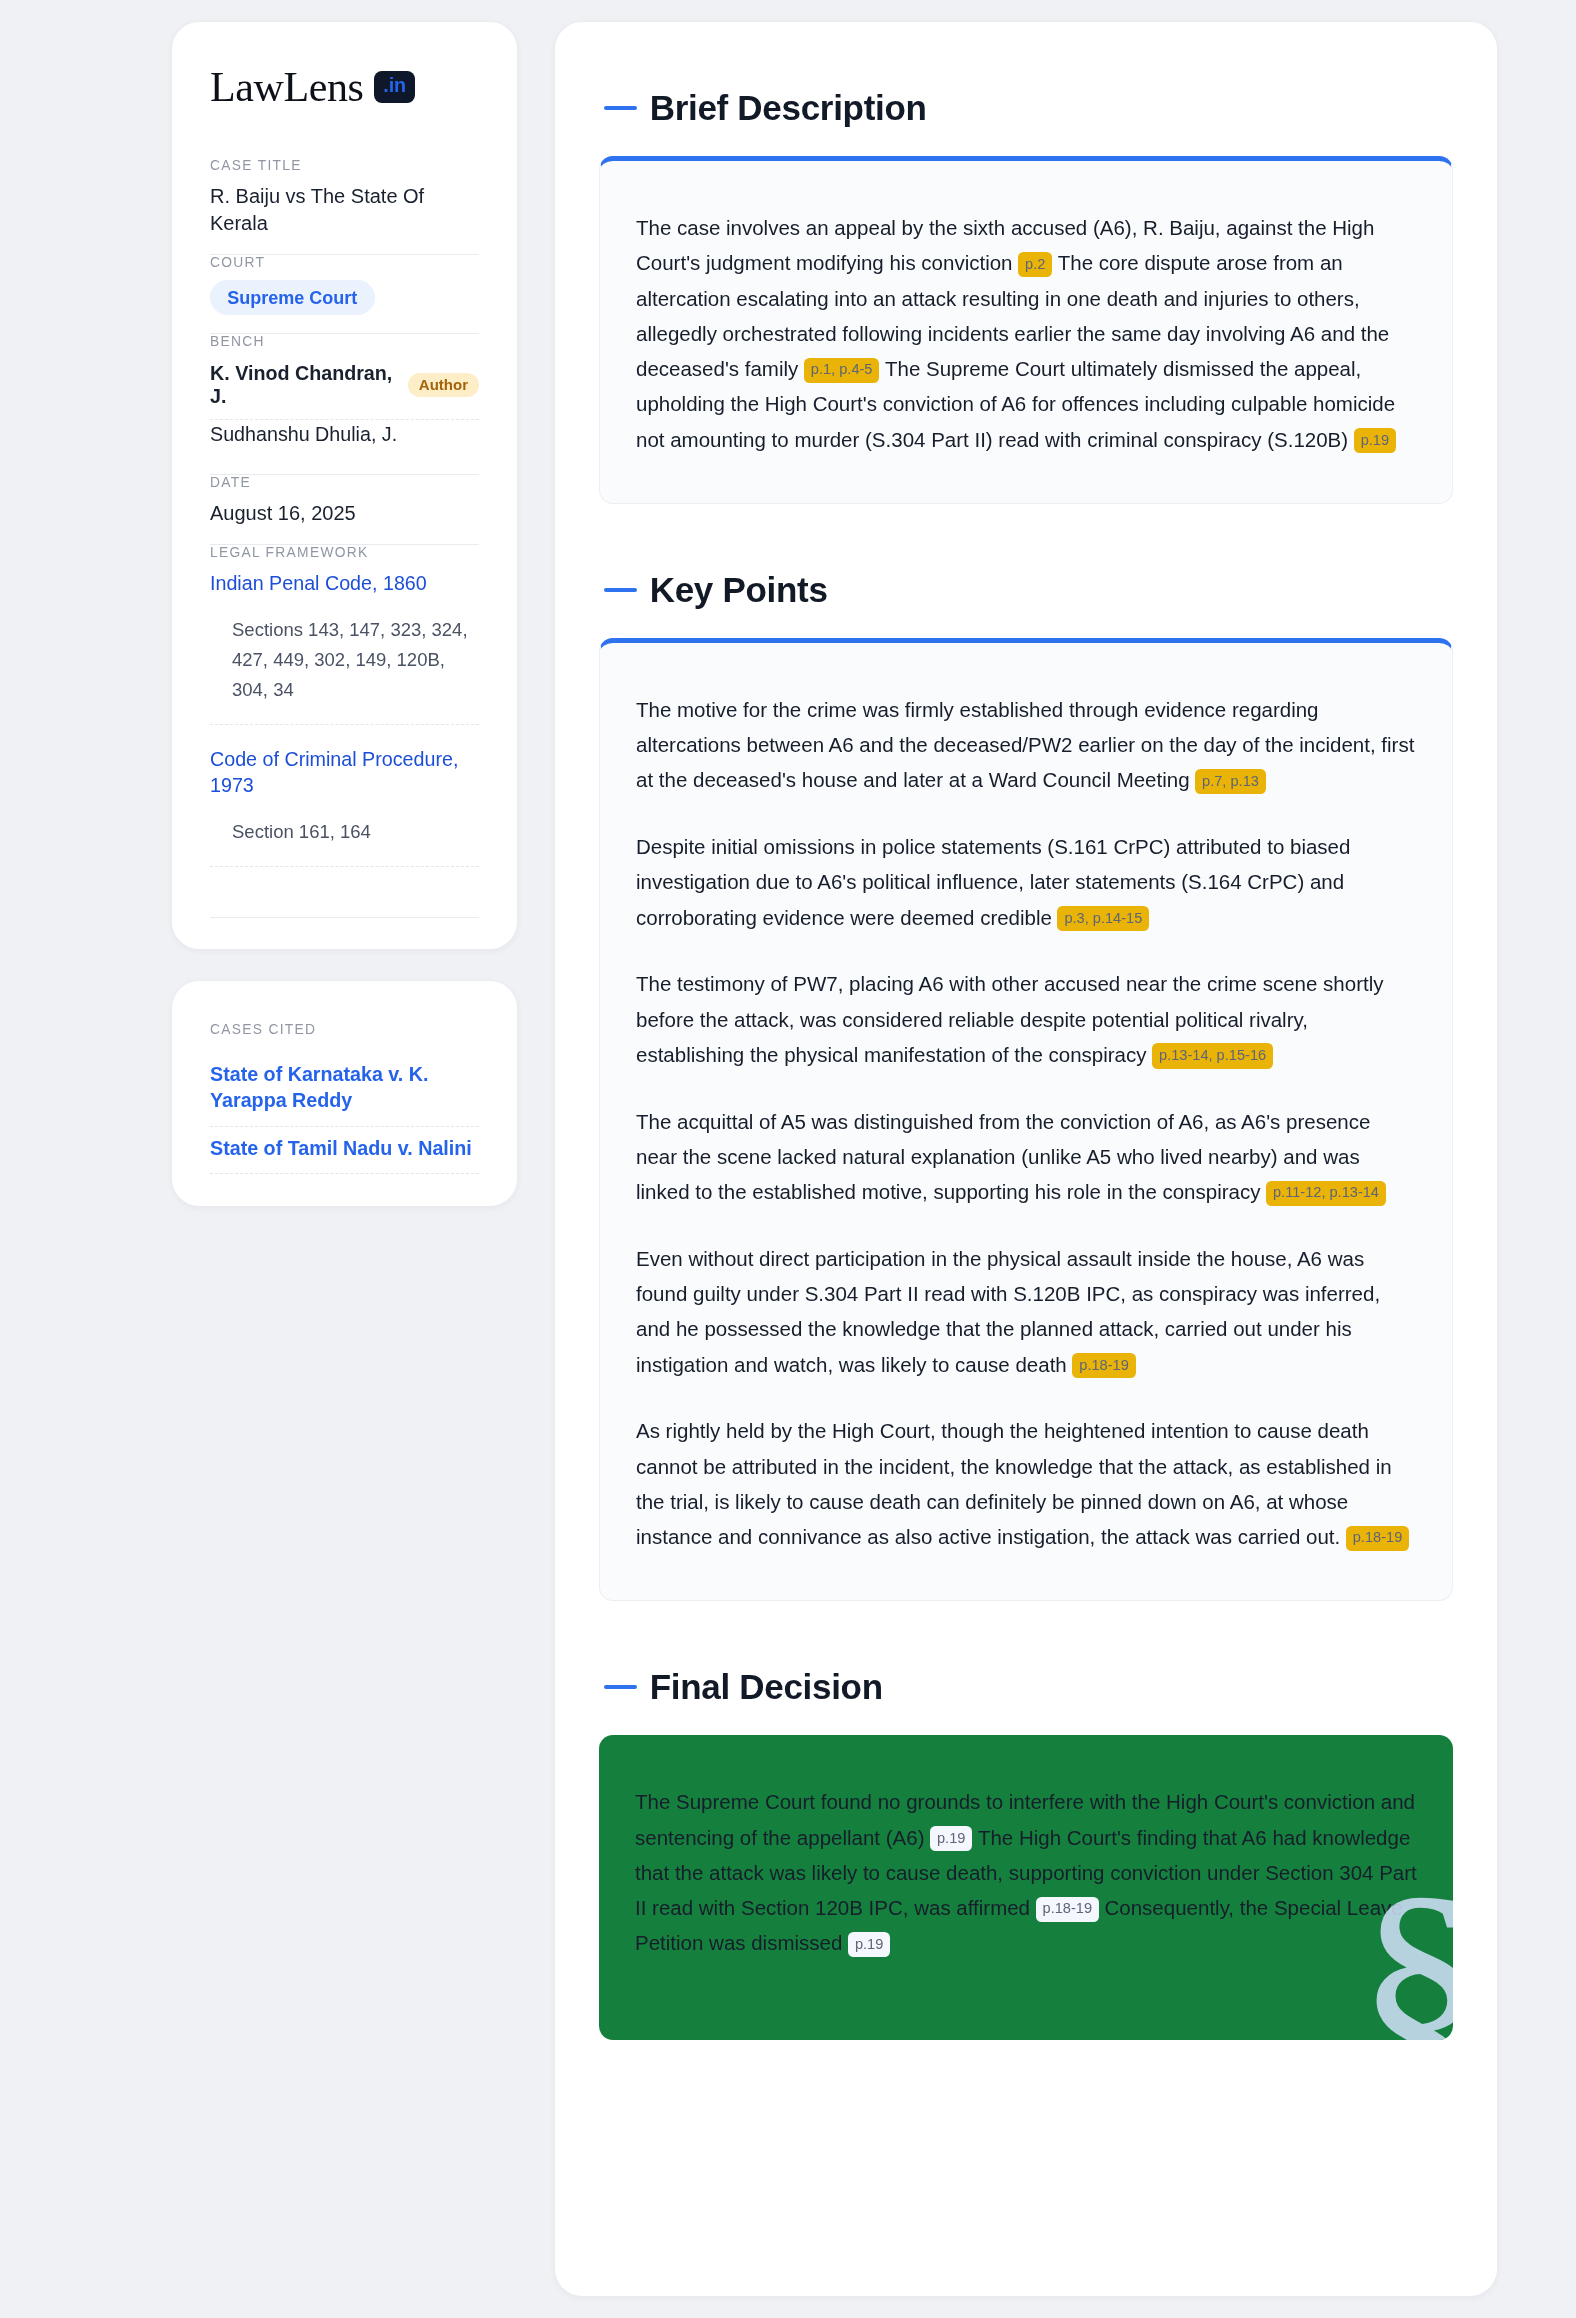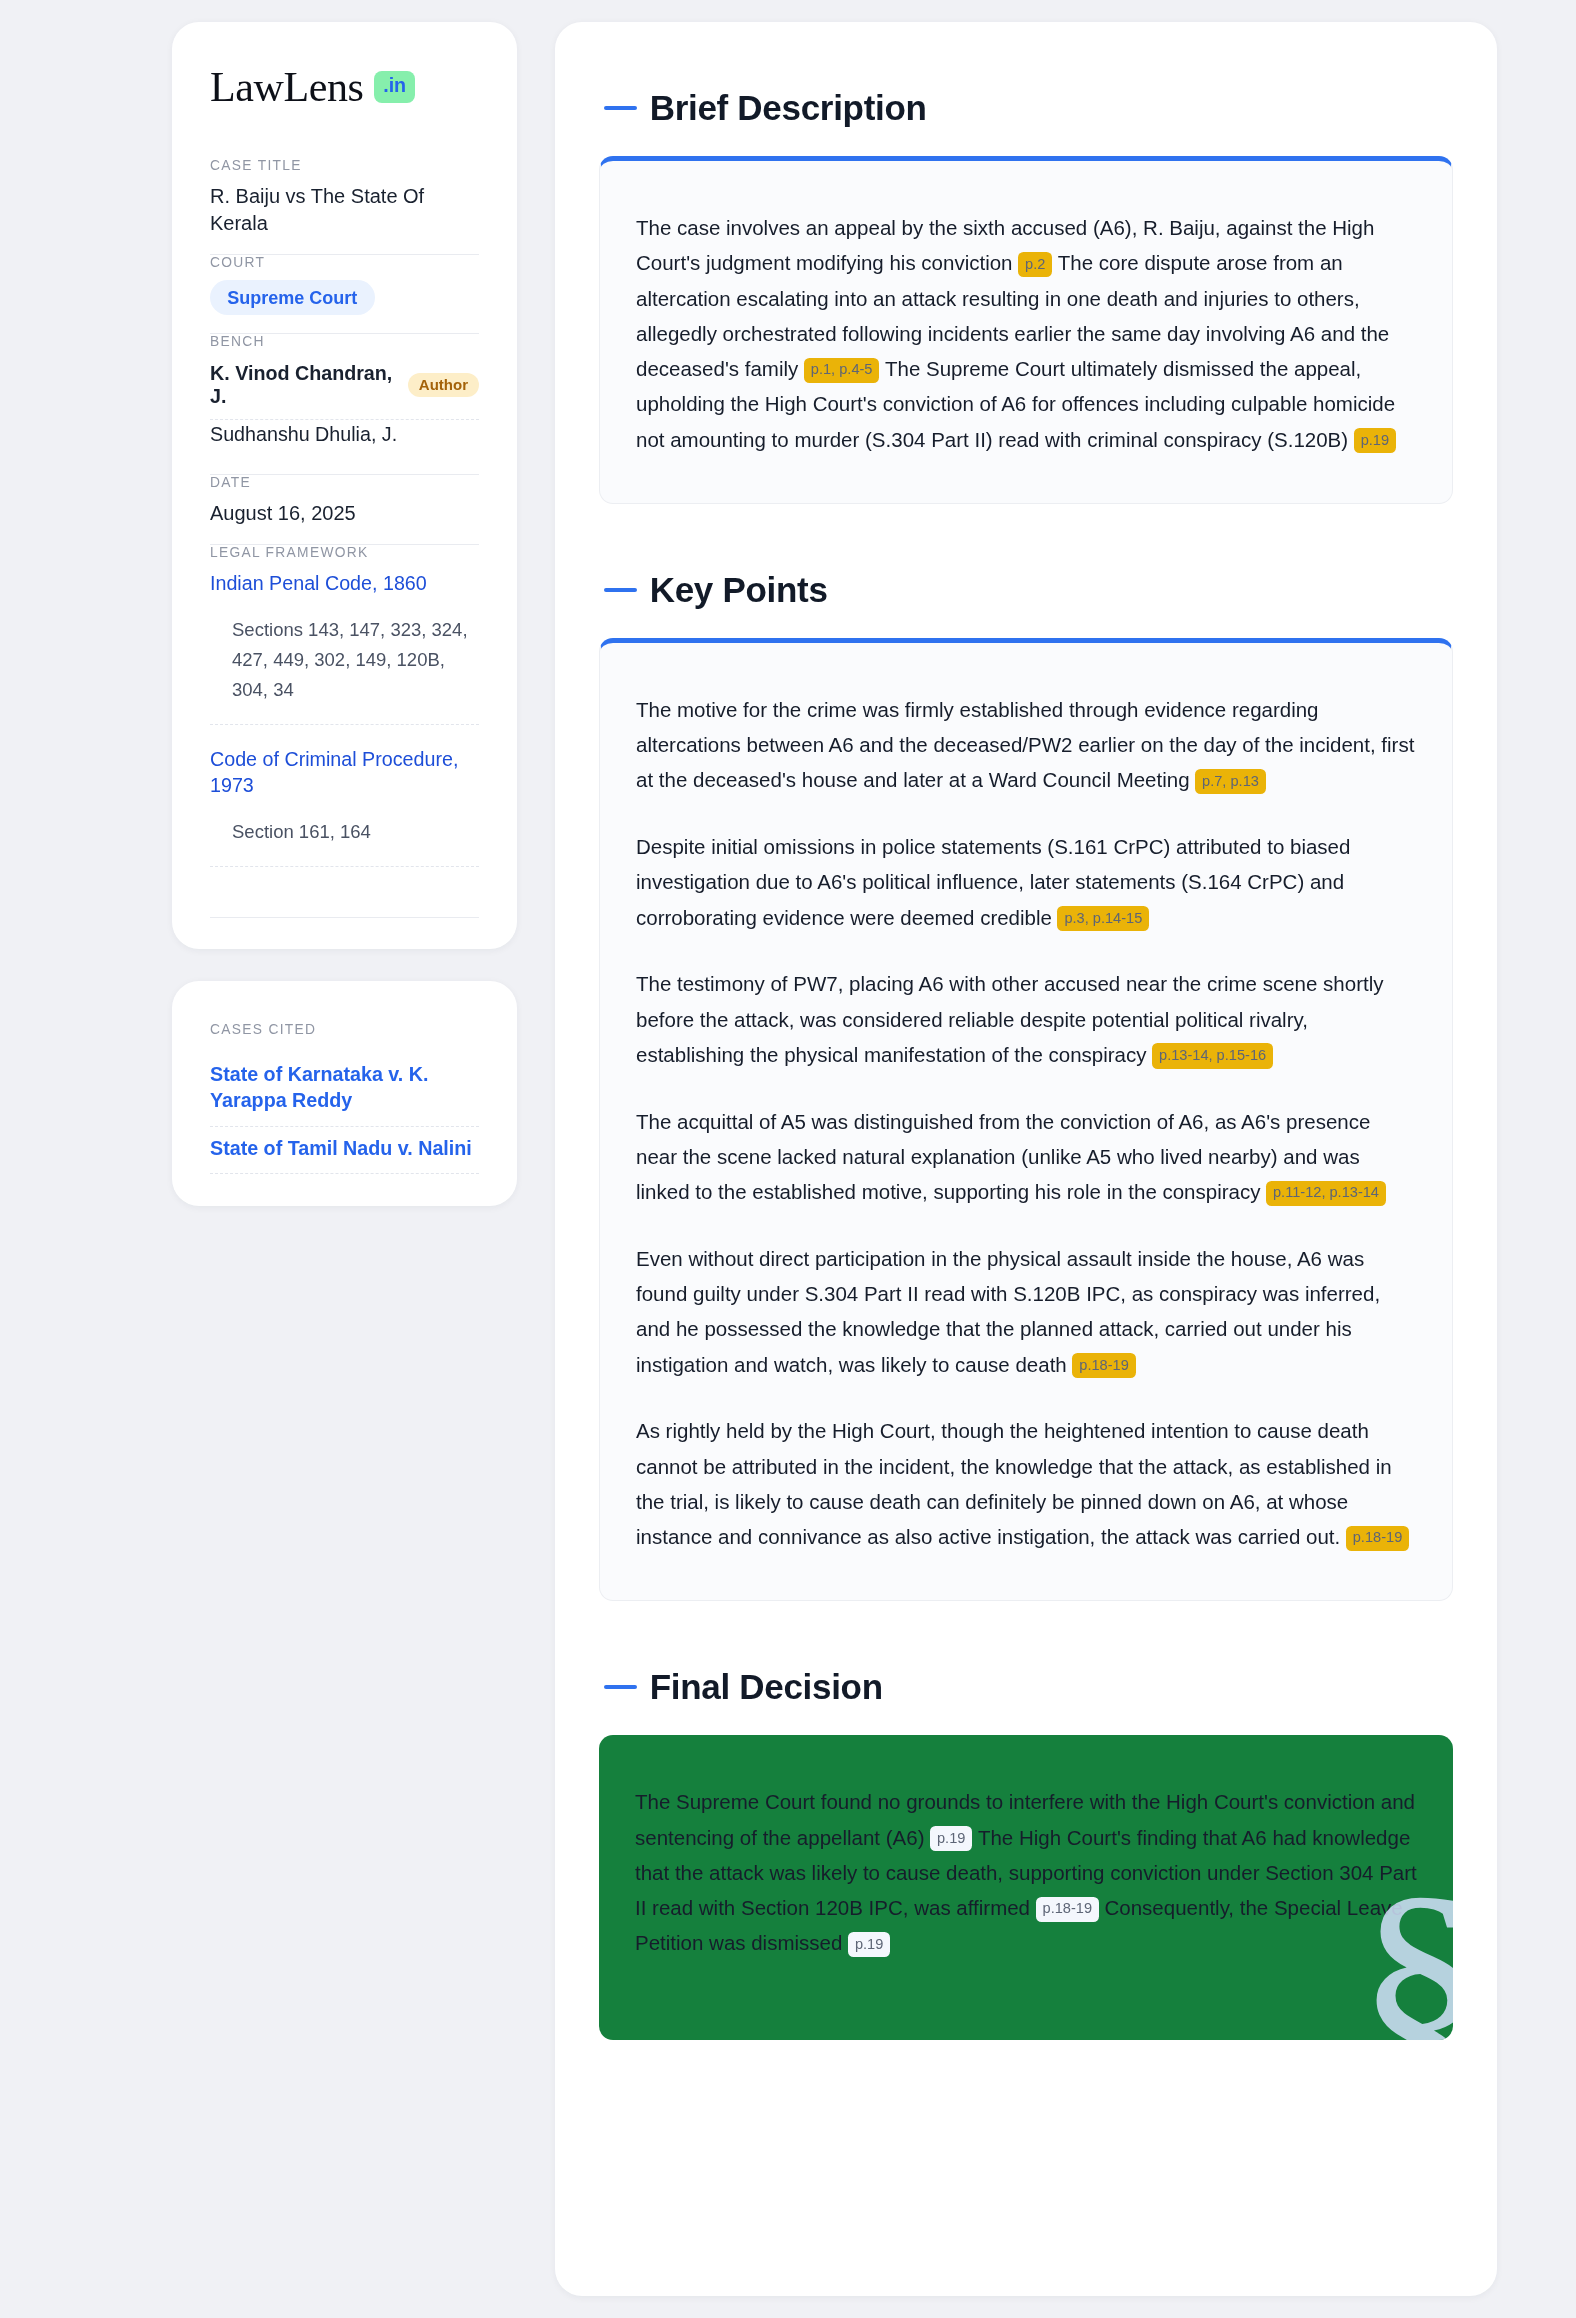--- a/index.html
+++ b/index.html
@@ -45,21 +45,21 @@
     margin-bottom: 50px;
   }
   .brand-name {
     font-family: "Liberation Serif", serif;
     font-size: 42px;
     line-height: 1;
     color: #0d1018;
     letter-spacing: -0.4px;
   }
   .brand-badge {
-    background: #86efac;
+    background: #0f172a;
     color: #2563eb;
     font-size: 19.7px;
     font-weight: bold;
     border-radius: 7.9px;
     padding: 5.5px 8.7px 7px 8.7px;
     line-height: 1;
   }
 
   .meta-block { padding-bottom: 17.3px; }
 

